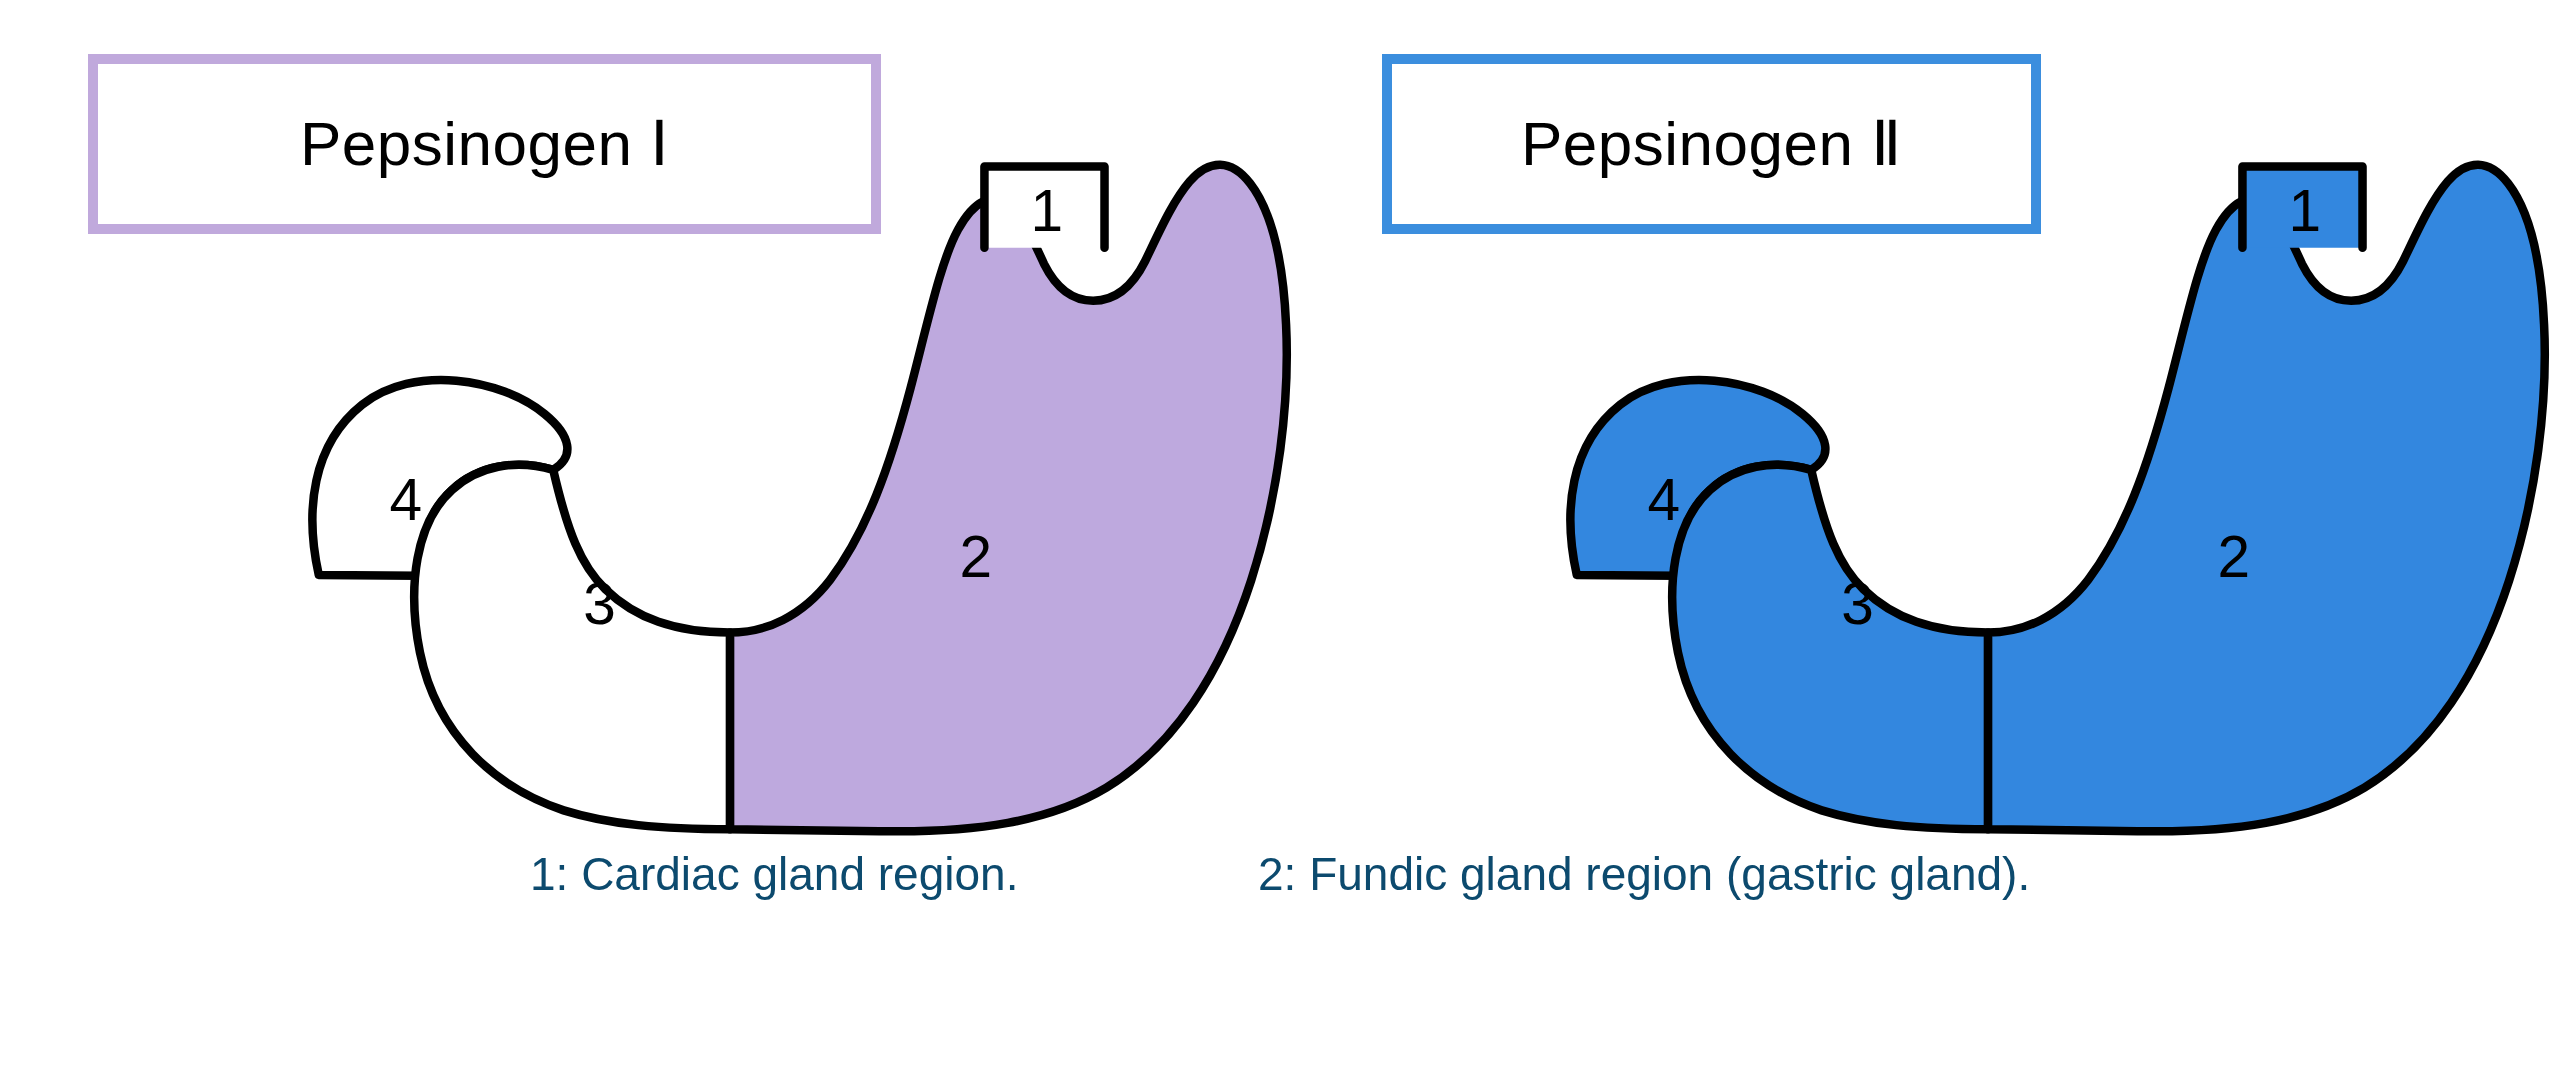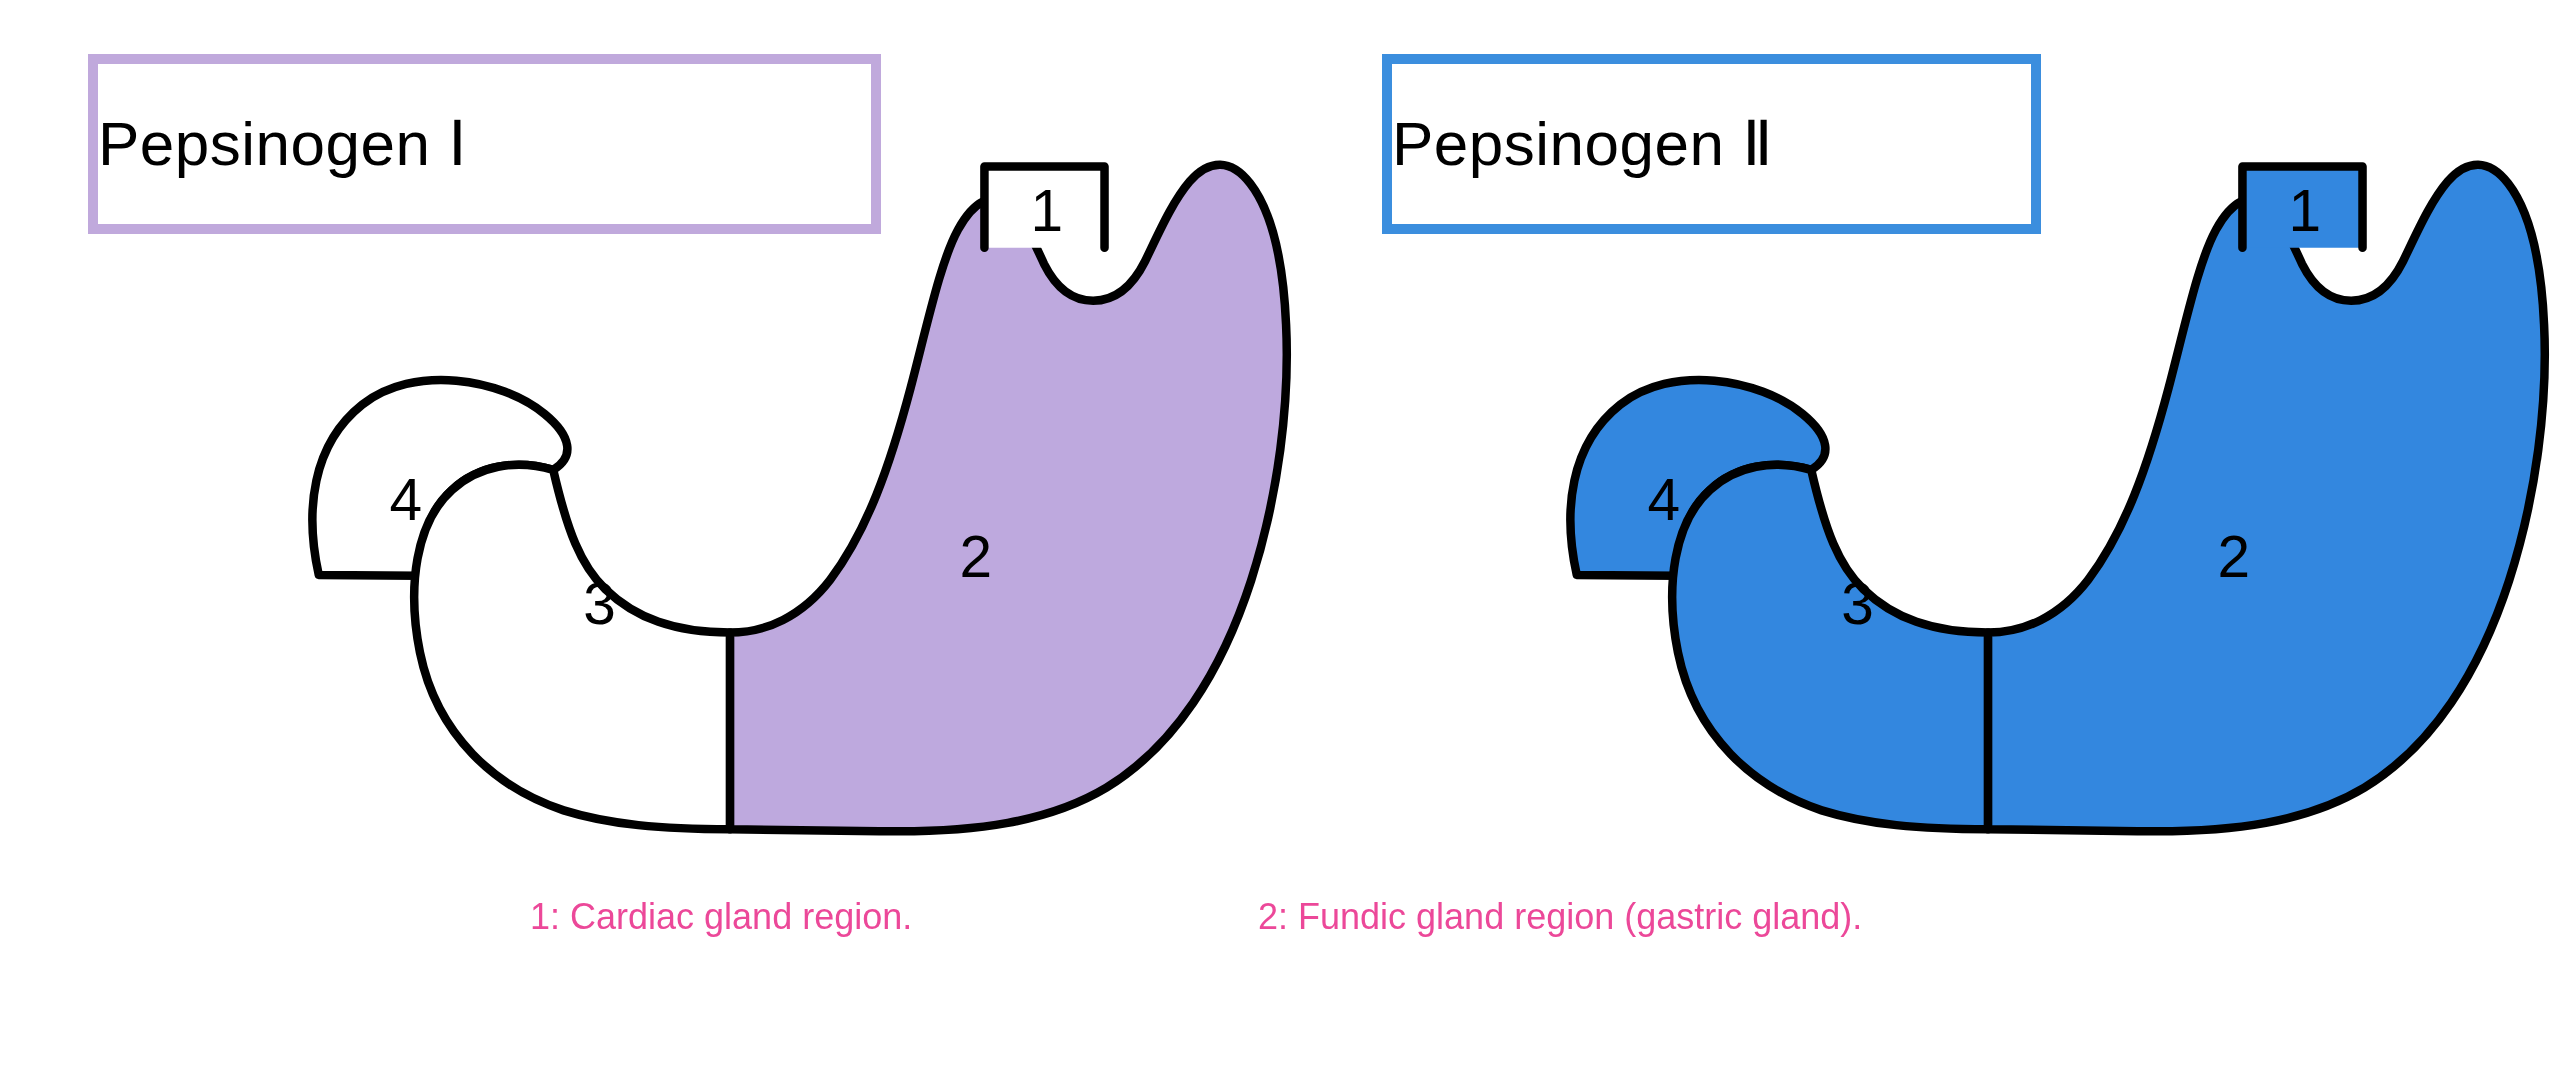--- a/index.html
+++ b/index.html
@@ -19,21 +19,21 @@
     overflow: hidden;
   }
 
   
   .title-box {
     position: absolute;
     box-sizing: border-box;
     background: #ffffff;
     display: flex;
     align-items: center;
-    justify-content: flex-start;
+    justify-content: center;
   }
   .title-box .title-text {
     font-size: 62px;
     line-height: 1;
     letter-spacing: 0.5px;
     white-space: nowrap;
     color: #000000;
   }
   #title-box-1 {
     left: 88px;
@@ -86,25 +86,24 @@
     left: 530px;
     top: 851px;
     width: 1608px;
   }
   .legend-row {
     display: flex;
     align-items: baseline;
     height: 83px;
   }
   .legend-cell {
-    font-size: 36px;
+    font-size: 46px;
     line-height: 1;
     white-space: nowrap;
-    color: #ec4899;
-    margin-top: 48px;
+    color: #0c4a6e;
   }
   .legend-cell.col-a { width: 728px; }
   .legend-cell.col-b { width: 851px; }
 </style>
 </head>
 <body>
 
 <div id="page">
 
   <div id="title-box-1" class="title-box">

